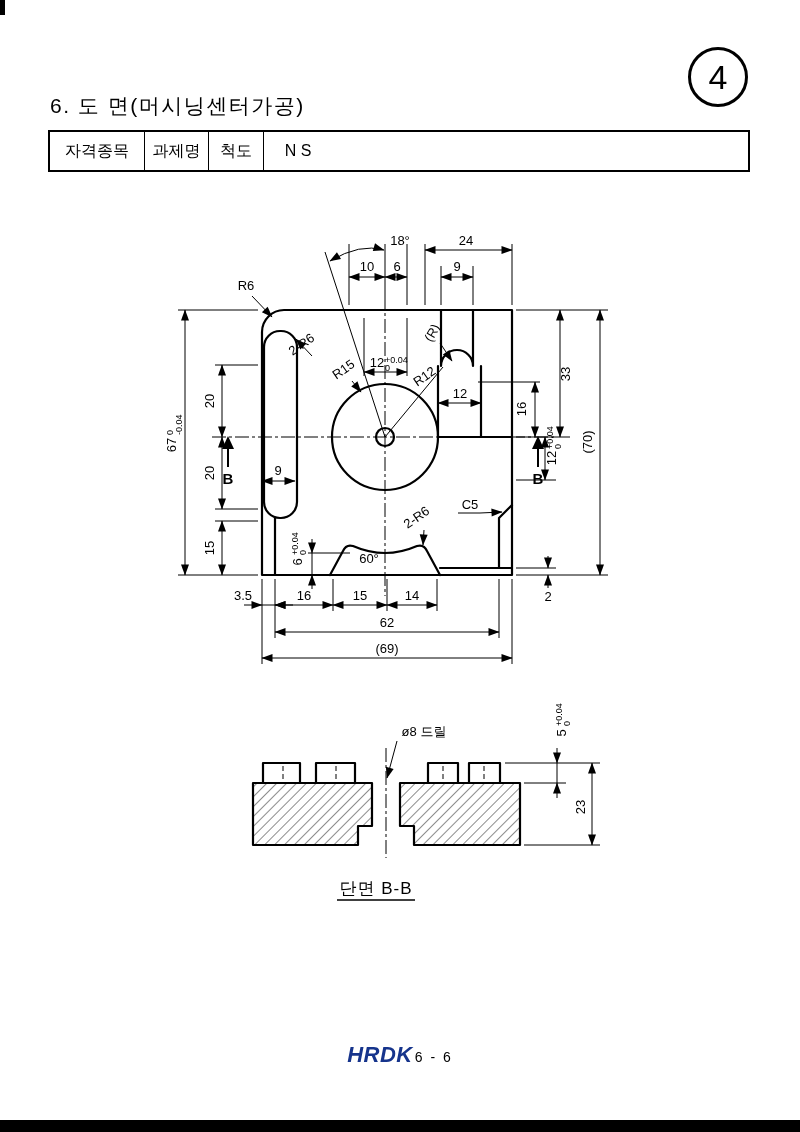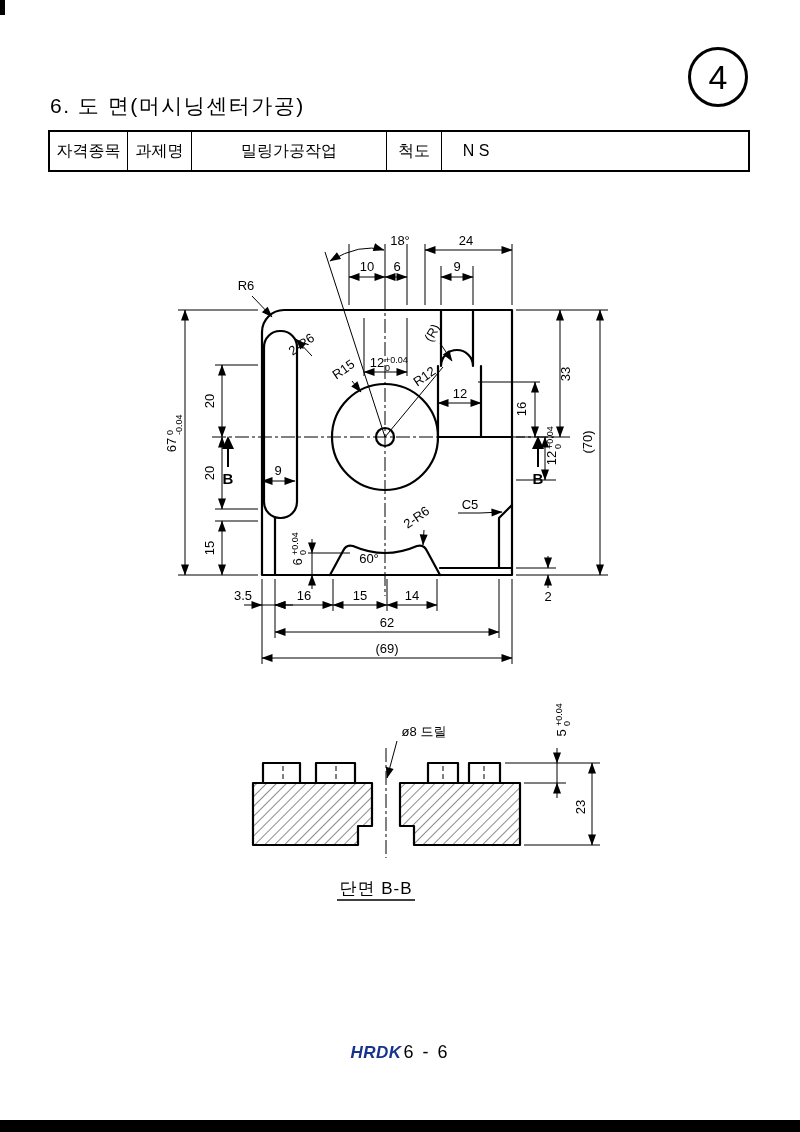--- a/index.html
+++ b/index.html
@@ -2,55 +2,54 @@
 <html><head>
 <meta charset="utf-8">
 <style>
   html,body{margin:0;padding:0;}
   body{width:800px;height:1132px;position:relative;background:#fff;font-family:"Liberation Sans",sans-serif;color:#000;overflow:hidden;}
   .page-circle{position:absolute;left:688px;top:47px;width:54px;height:54px;border:3px solid #000;border-radius:50%;display:flex;align-items:center;justify-content:center;font-size:34px;}
   .title{position:absolute;left:50px;top:92px;font-size:21px;letter-spacing:1.5px;}
   .info-table{position:absolute;left:48px;top:130px;width:702px;height:42px;display:flex;border:2px solid #000;box-sizing:border-box;}
   .cell{display:flex;align-items:center;justify-content:center;font-size:16px;border-right:1.5px solid #000;box-sizing:border-box;height:100%;white-space:nowrap;}
   .cell:last-child{border-right:none;}
-  .c1{width:78px;}.c2{width:225px;}.c3{width:64px;text-align:right;}.c4{width:195px;}.c5w{width:55px;}.c6{width:68px;}
+  .c1{width:95px;}.c2{width:225px;}.c3{width:64px;text-align:right;}.c4{width:195px;}.c5w{width:55px;}.c6{width:68px;}
   svg{position:absolute;left:0;top:0;}
   svg text{font-family:"Liberation Sans",sans-serif;fill:#000;}
   .thick{stroke:#000;stroke-width:2.2;fill:none;stroke-linejoin:round;stroke-linecap:round;}
   .hatched{stroke:#000;stroke-width:2.2;fill:url(#hatch);stroke-linejoin:round;}
   .thin{stroke:#000;stroke-width:1;fill:none;}
   .diml{stroke:#000;stroke-width:1;fill:none;}
   .cl{stroke:#000;stroke-width:1;fill:none;stroke-dasharray:14 3 3 3;}
   .dash{stroke-dasharray:5 3;}
   .dim{font-size:13px;text-anchor:middle;}
   .tol{font-size:9px;text-anchor:start;}
   .lbl{font-size:13px;text-anchor:middle;}
   .blbl{font-size:15px;font-weight:bold;text-anchor:middle;}
   .cap{font-size:17px;text-anchor:middle;letter-spacing:1px;}
   .footer{position:absolute;left:0;top:1042px;width:100%;text-align:center;}
-  .logo{color:#16348c;font-weight:bold;font-style:italic;font-size:17px;letter-spacing:.5px;margin-right:2px;}
-  .pageinfo{font-size:18px;letter-spacing:2px;}
+  .logo{color:#16348c;font-weight:bold;font-style:italic;font-size:22px;letter-spacing:.5px;margin-right:2px;}
+  .pageinfo{font-size:14px;letter-spacing:2px;}
   .bottom-strip{position:absolute;left:0;top:1120px;width:100%;height:12px;background:#000;}
   .scan-mark{position:absolute;left:0;top:0;width:5px;height:15px;background:#000;}
 </style>
 </head>
 <body>
 
 <div class="scan-mark"></div>
 
 <div class="page-circle">
   <span>4</span>
 </div>
 
 <div class="title">6. 도 면(머시닝센터가공)</div>
 
 <div class="info-table">
   <div class="cell c1">자격종목</div>
   <div class="cell c3">과제명</div>
-  <div class="cell c4">밀링가공작업</div>
   <div class="cell c5w">척도</div>
   <div class="cell c6">N S</div>
 </div>
 
 <svg width="800" height="1132" viewBox="0 0 800 1132">
   <defs>
     <marker id="arr" markerUnits="userSpaceOnUse" markerWidth="12" markerHeight="9" refX="11" refY="4.5" orient="auto-start-reverse">
       <path d="M0.5,0.5 L11.5,4.5 L0.5,8.5 Z" fill="#000"></path>
     </marker>
     <pattern id="hatch" patternUnits="userSpaceOnUse" width="7" height="7" patternTransform="rotate(45)">

